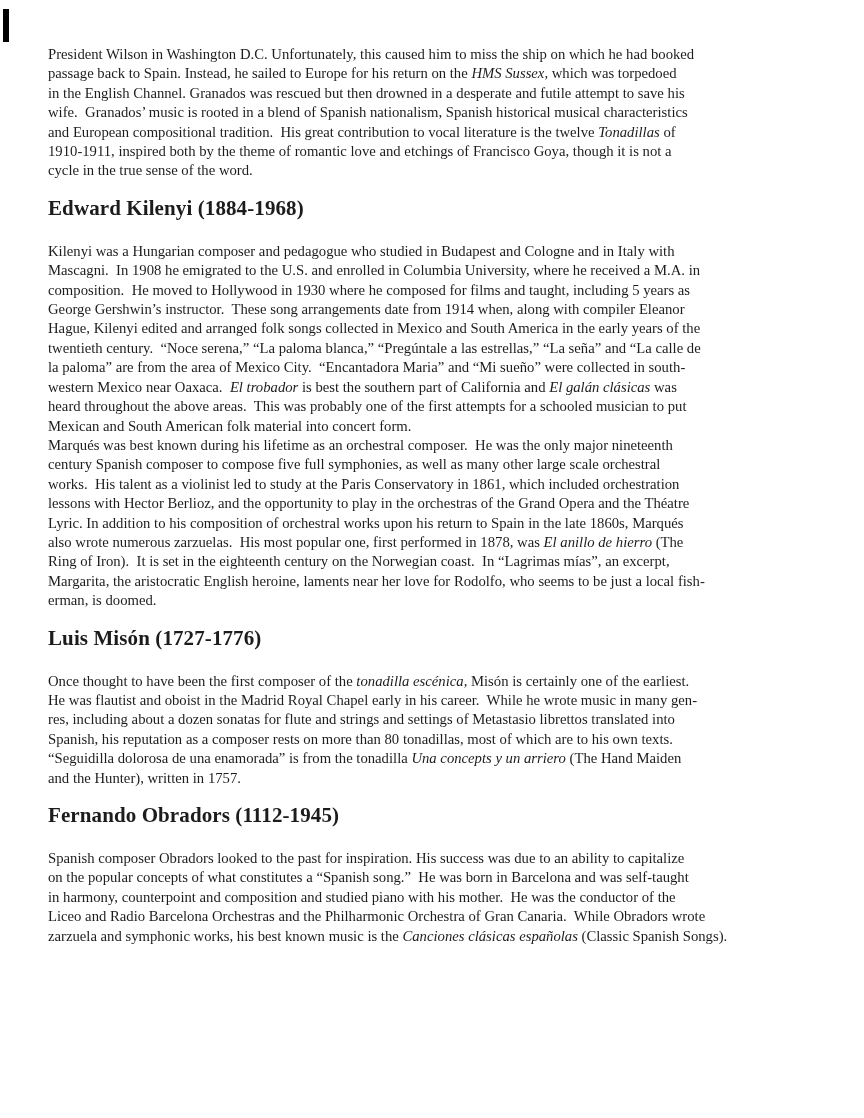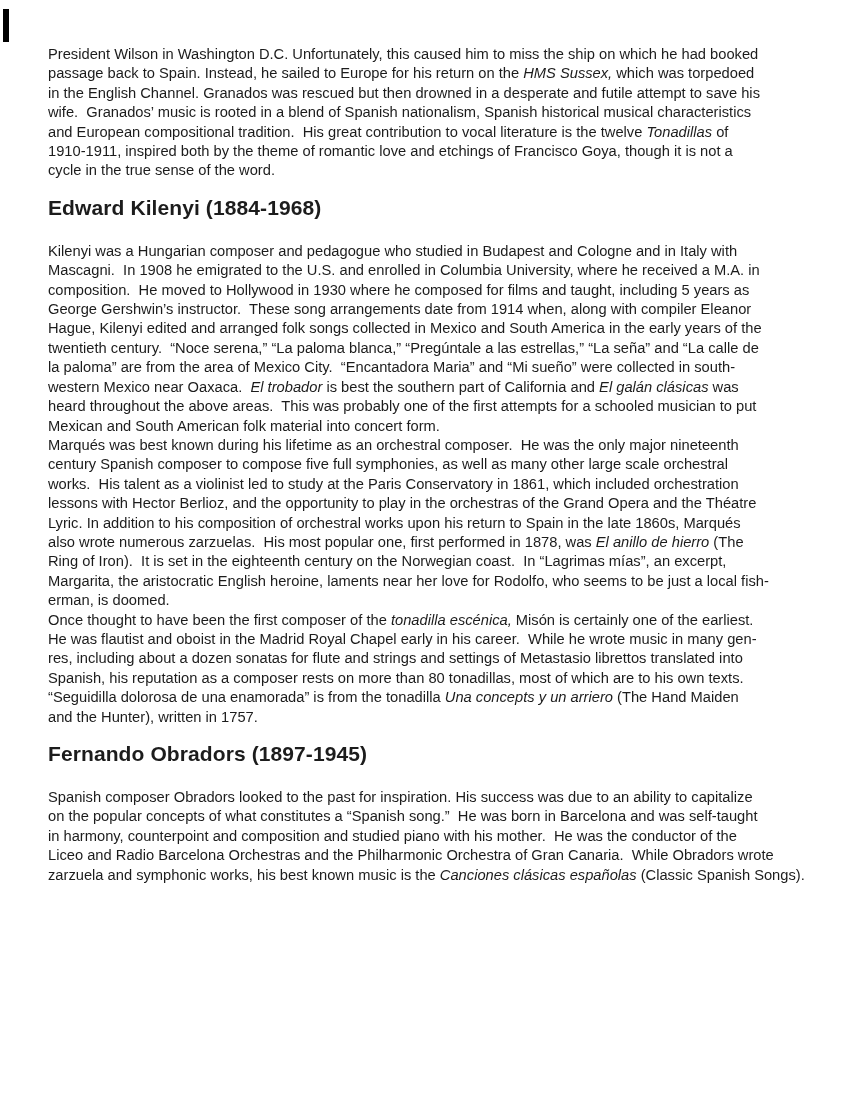--- a/index.html
+++ b/index.html
@@ -6,21 +6,21 @@
     --text-color: #1c1c1c;
     --bg-color: #ffffff;
   }
   html, body { margin: 0; padding: 0; background: #ffffff; }
   .page {
     position: relative;
     width: 864px;
     height: 1048px;
     background: var(--bg-color);
     overflow: hidden;
-    font-family: Liberation Sans, sans-serif;
+    font-family: Liberation Serif, serif;
     color: var(--text-color);
   }
   .scan-mark {
     position: absolute;
     left: 3px;
     top: 9px;
     width: 6px;
     height: 33px;
     background: #000;
   }
@@ -75,29 +75,30 @@
     <p class="body-text"><span>Marqués was best known during his lifetime as an orchestral composer.  He was the only major nineteenth
 century Spanish composer to compose five full symphonies, as well as many other large scale orchestral
 works.  His talent as a violinist led to study at the Paris Conservatory in 1861, which included orchestration
 lessons with Hector Berlioz, and the opportunity to play in the orchestras of the Grand Opera and the Théatre
 Lyric. In addition to his composition of orchestral works upon his return to Spain in the late 1860s, Marqués
 also wrote numerous zarzuelas.  His most popular one, first performed in 1878, was </span><em>El anillo de hierro</em><span> (The
 Ring of Iron).  It is set in the eighteenth century on the Norwegian coast.  In “Lagrimas mías”, an excerpt,
 Margarita, the aristocratic English heroine, laments near her love for Rodolfo, who seems to be just a local fish-
 erman, is doomed.</span></p>
 
+    <h2 class="section-heading">Luis Misón (1727-1776)</h2>
 
     <p class="body-text"><span>Once thought to have been the first composer of the </span><em>tonadilla escénica,</em><span> Misón is certainly one of the earliest.
 He was flautist and oboist in the Madrid Royal Chapel early in his career.  While he wrote music in many gen-
 res, including about a dozen sonatas for flute and strings and settings of Metastasio librettos translated into
 Spanish, his reputation as a composer rests on more than 80 tonadillas, most of which are to his own texts.
 “Seguidilla dolorosa de una enamorada” is from the tonadilla </span><em>Una concepts y un arriero</em><span> (The Hand Maiden
 and the Hunter), written in 1757.</span></p>
 
-    <h2 class="section-heading">Fernando Obradors (1897-1945)</h2>
+    <h2 class="section-heading">Fernando Obradors (1112-1945)</h2>
 
     <p class="body-text"><span>Spanish composer Obradors looked to the past for inspiration. His success was due to an ability to capitalize
 on the popular concepts of what constitutes a “Spanish song.”  He was born in Barcelona and was self-taught
 in harmony, counterpoint and composition and studied piano with his mother.  He was the conductor of the
 Liceo and Radio Barcelona Orchestras and the Philharmonic Orchestra of Gran Canaria.  While Obradors wrote
 zarzuela and symphonic works, his best known music is the </span><em>Canciones clásicas españolas</em><span> (Classic Spanish Songs).</span></p>
 
   </main>
 </div>
 

